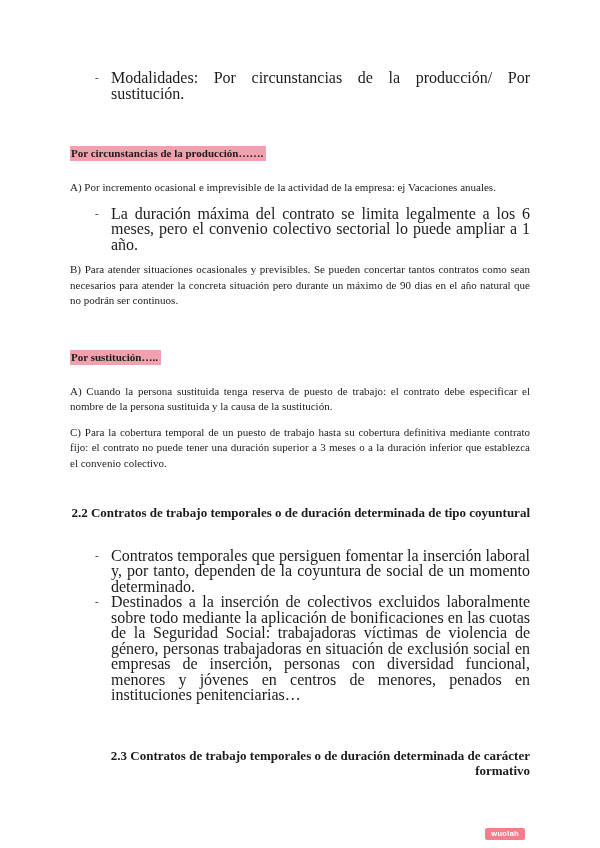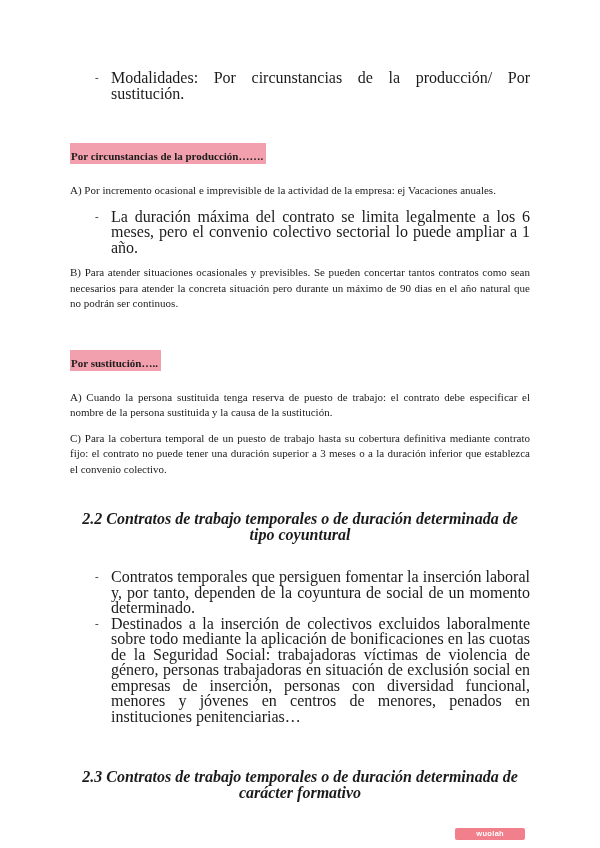--- a/index.html
+++ b/index.html
@@ -39,49 +39,48 @@
     font-size:16px;
     line-height:15.5px;
     text-align:justify;
   }
   .hl-heading {
     display:inline-block;
     background:#f2a0ad;
     font-weight:bold;
     font-size:11px;
     line-height:14px;
-    padding:6px 3px 1px 1px;
+    padding:0 3px 1px 1px;
   }
   .bold-heading {
     font-weight:bold;
-    font-size:16px;
+    font-size:13px;
     line-height:15.5px;
-    text-align:center;
-    font-style:italic;
+    text-align:right;
   }
   .mt-intro   { margin-top:0; }
   .mt-h1      { margin-top:42px; }
   .mt-para    { margin-top:19px; }
   .mt-para-s  { margin-top:10px; }
   .mt-h2      { margin-top:38px; }
   .mt-s22     { margin-top:34px; }
   .mt-bullets { margin-top:27px; }
   .mt-s23     { margin-top:45px; }
   .mt-sa      { margin-top:38px; }
   .footer-badge {
     position:absolute;
     right:75px;
     bottom:8px;
     background:#f2808c;
     color:#ffffff;
     font-family:"Liberation Sans", sans-serif;
     font-weight:bold;
     font-size:7.5px;
     line-height:10px;
-    padding:1px 21px;
+    padding:1px 6px;
     border-radius:2px;
     letter-spacing:0.3px;
   }
 </style>
 </head>
 <body>
 
 <div class="page">
   <div class="content">
 

